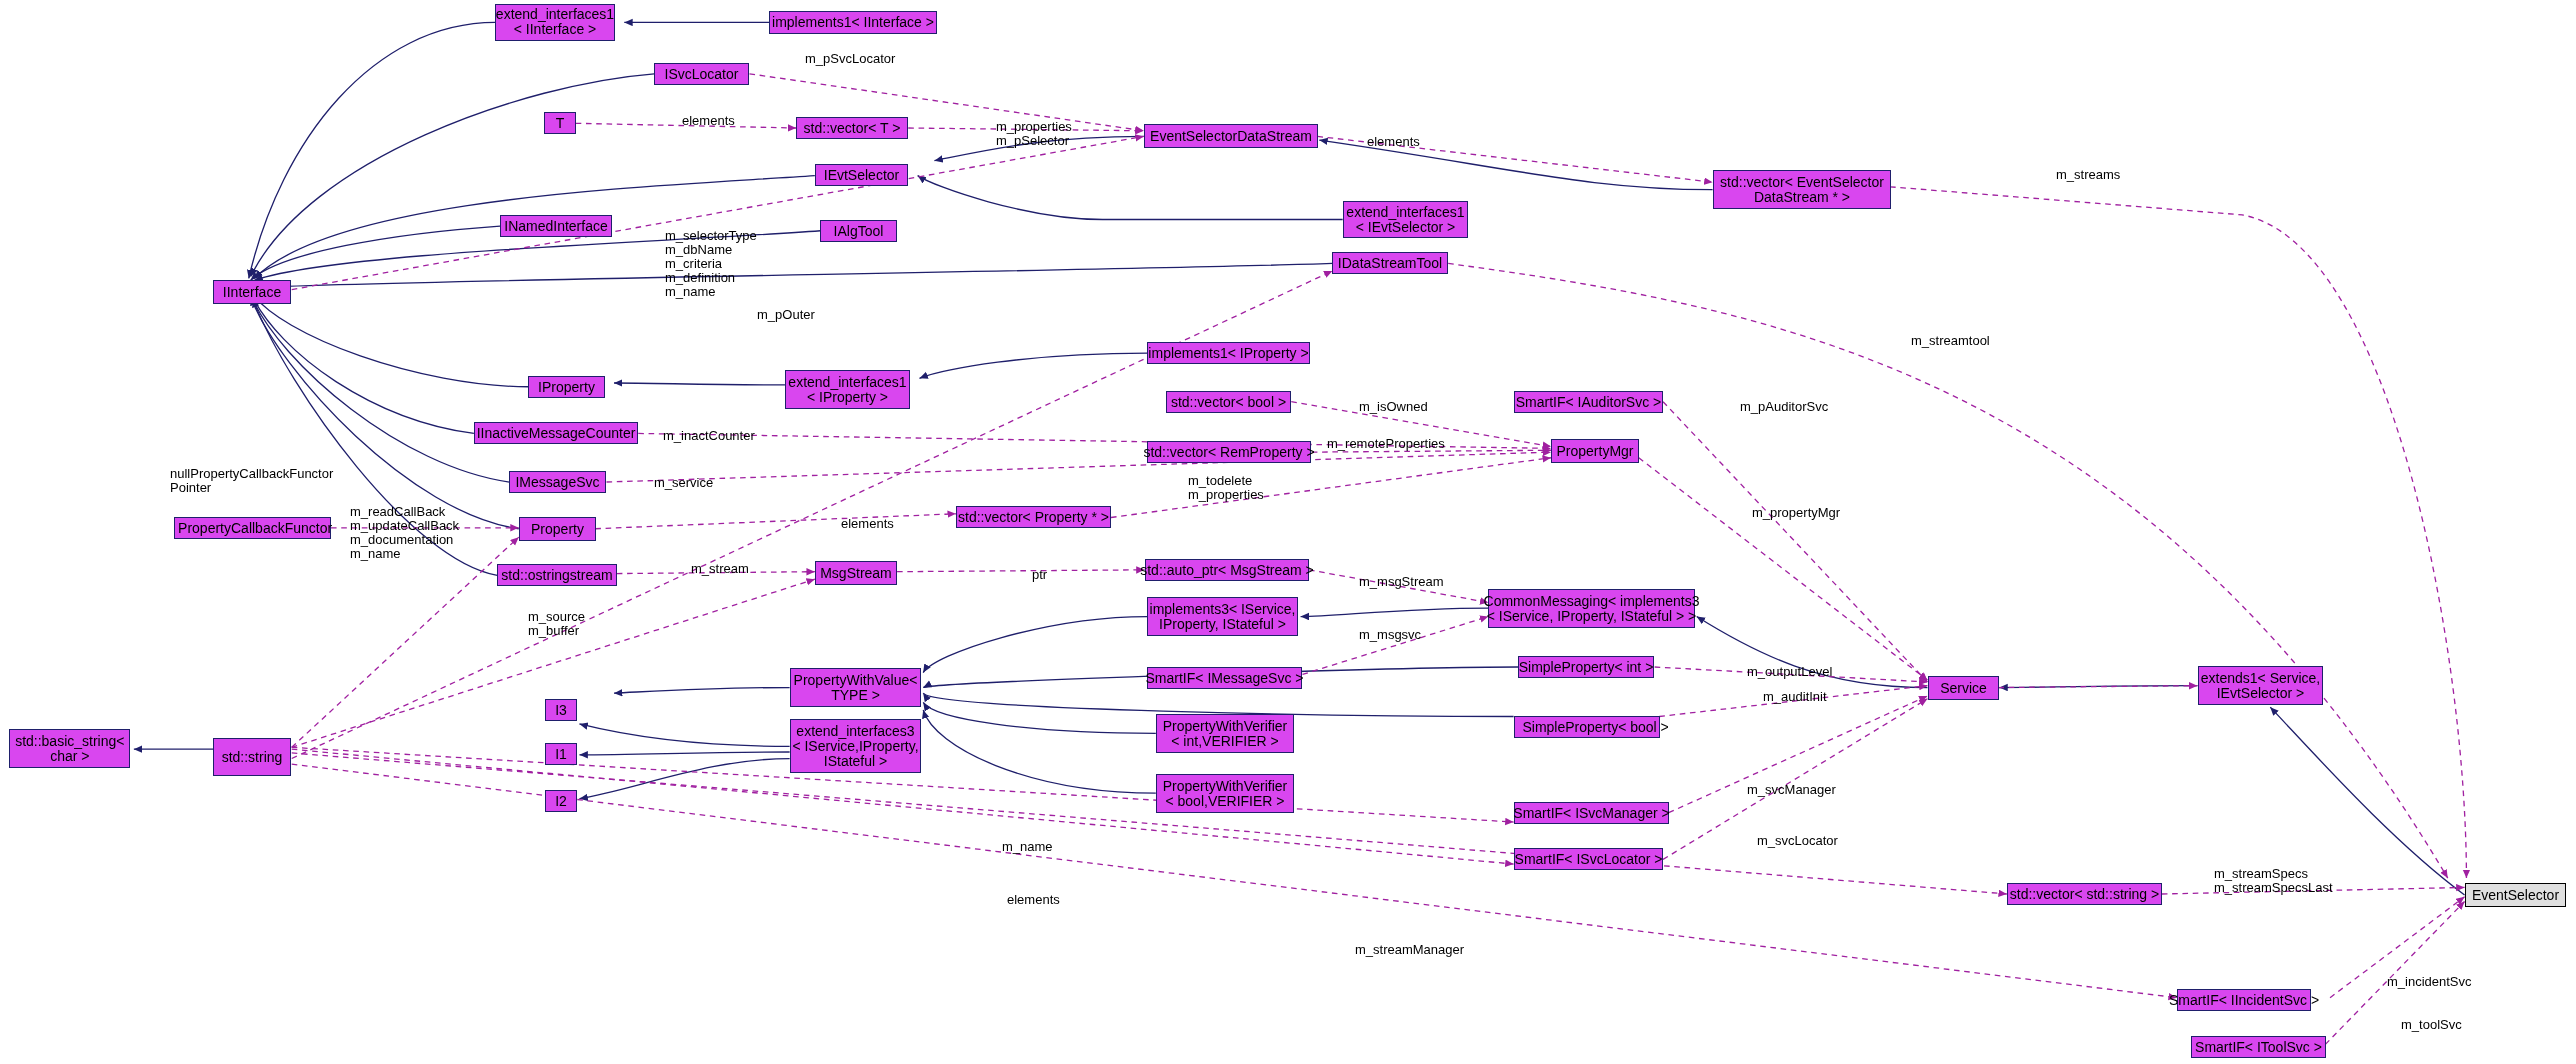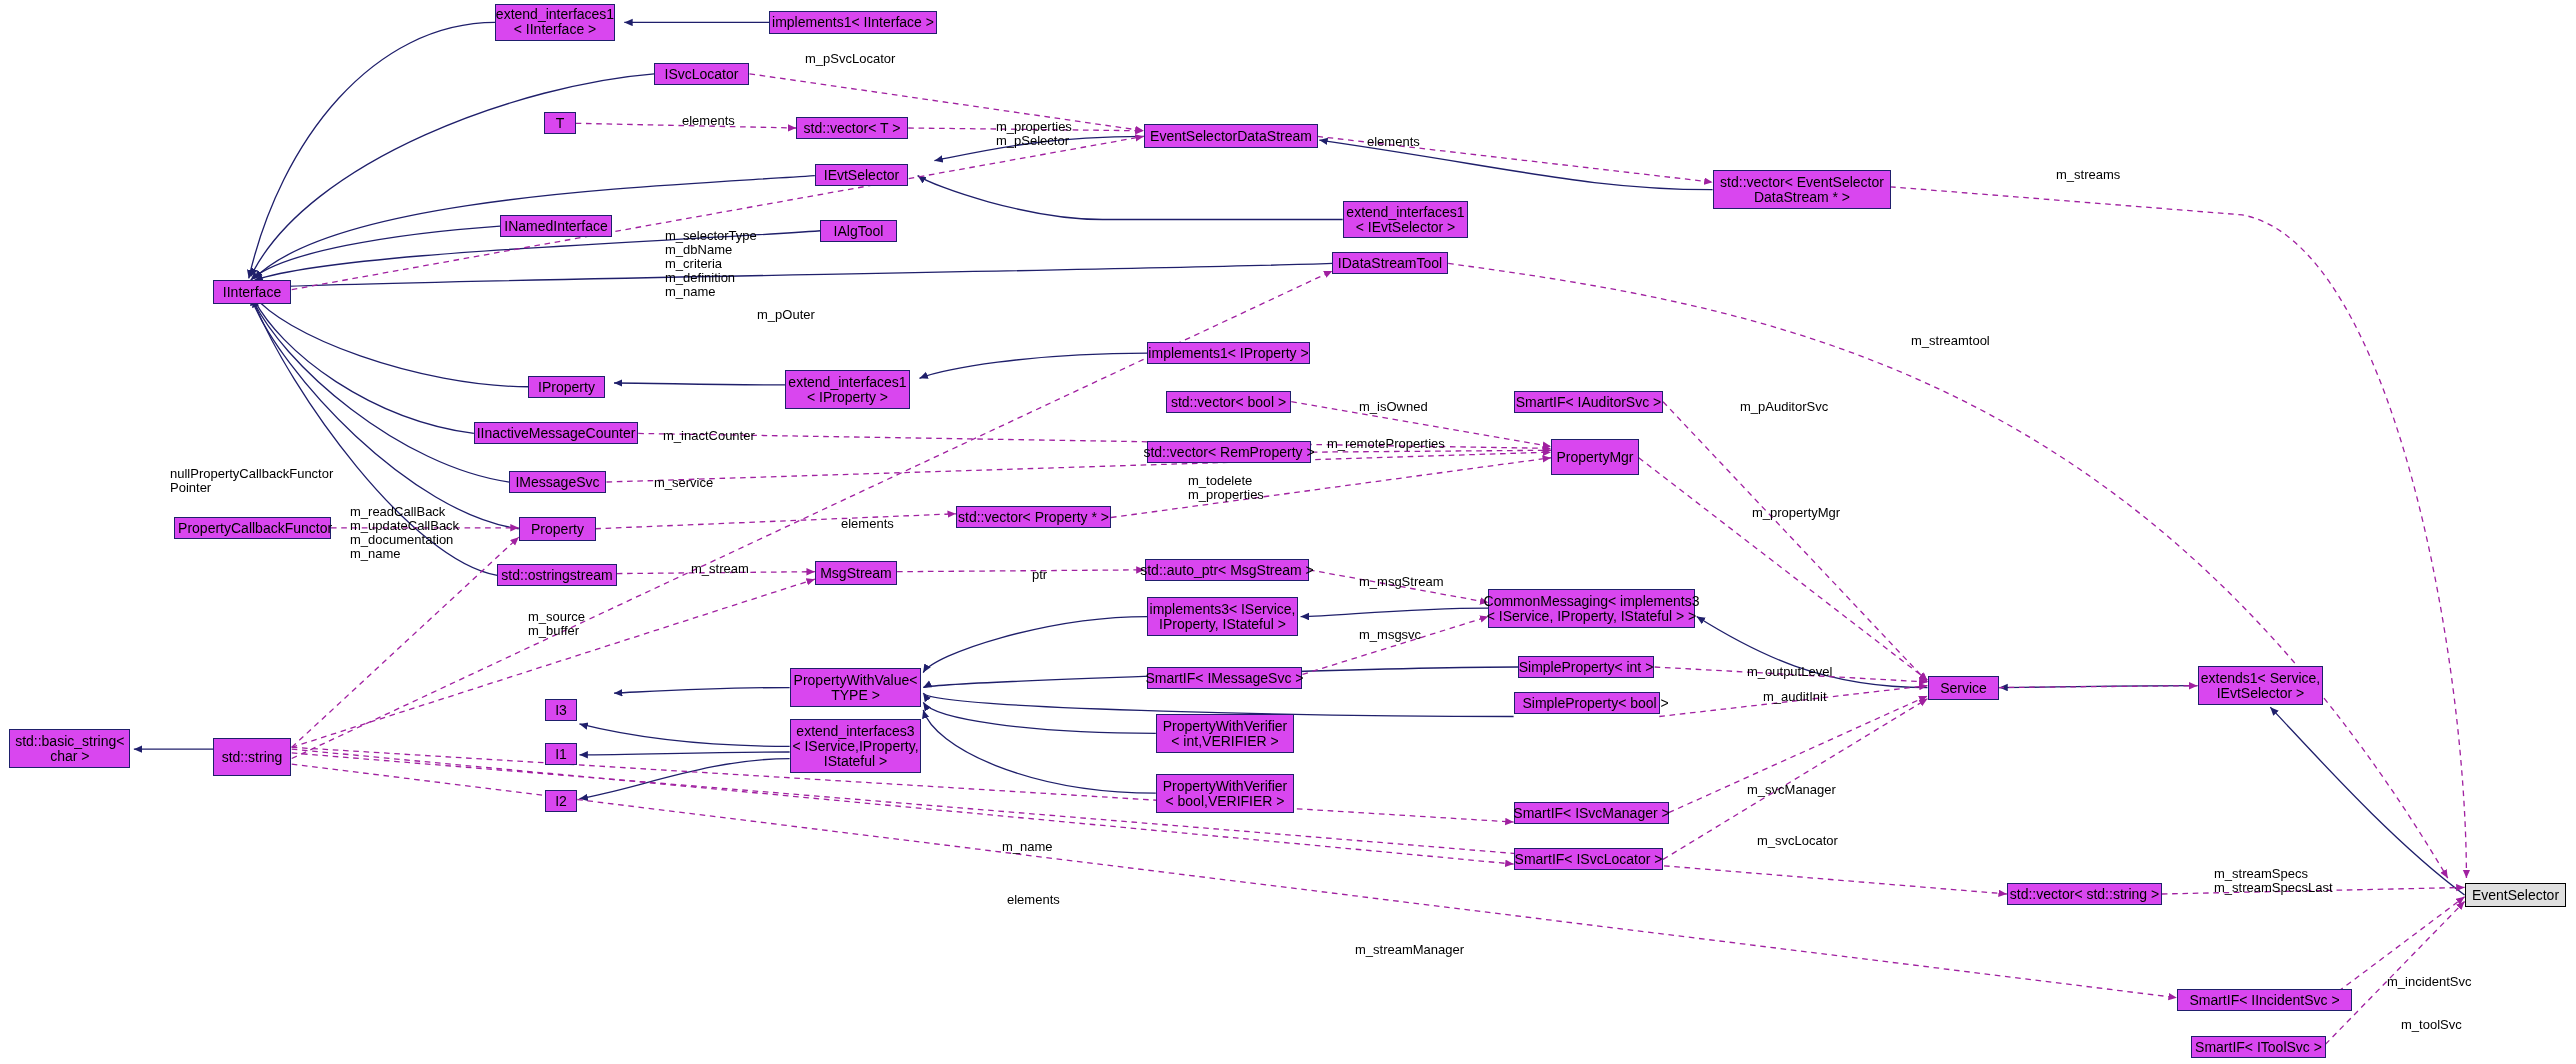--- a/index.html
+++ b/index.html
@@ -161,58 +161,58 @@
     <div class="node" style="left: 1332px; top: 252px; width: 116px; height: 22.4px;">IDataStreamTool</div>
     <div class="node" style="left: 213px; top: 280px; width: 78px; height: 24px;">IInterface</div>
     <div class="node" style="left: 1147px; top: 342px; width: 163px; height: 22.4px;">implements1&lt; IProperty &gt;</div>
     <div class="node" style="left: 528px; top: 376px; width: 77px; height: 22.4px;">IProperty</div>
     <div class="node" style="left: 785px; top: 370px; width: 125px; height: 39px;">extend_interfaces1
 &lt; IProperty &gt;</div>
     <div class="node" style="left: 1166px; top: 391px; width: 125px; height: 22.4px;">std::vector&lt; bool &gt;</div>
     <div class="node" style="left: 1514px; top: 391px; width: 149px; height: 22.4px;">SmartIF&lt; IAuditorSvc &gt;</div>
     <div class="node" style="left: 474px; top: 422px; width: 164px; height: 22.4px;">IInactiveMessageCounter</div>
     <div class="node" style="left: 1147px; top: 441px; width: 164px; height: 22.4px;">std::vector&lt; RemProperty &gt;</div>
-    <div class="node" style="left: 1551px; top: 439px; width: 88px; height: 36px;">PropertyMgr</div>
+    <div class="node" style="left: 1551px; top: 439px; width: 88px; height: 24px;">PropertyMgr</div>
     <div class="node" style="left: 509px; top: 471px; width: 97px; height: 22.4px;">IMessageSvc</div>
     <div class="node" style="left: 174px; top: 517px; width: 157px; height: 22.4px; padding-left: 8px;">PropertyCallbackFunctor</div>
     <div class="node" style="left: 519px; top: 517px; width: 77px; height: 24px;">Property</div>
     <div class="node" style="left: 956px; top: 506px; width: 155px; height: 22.4px;">std::vector&lt; Property * &gt;</div>
     <div class="node" style="left: 497px; top: 564px; width: 120px; height: 22.4px;">std::ostringstream</div>
     <div class="node" style="left: 815px; top: 561px; width: 82px; height: 24px;">MsgStream</div>
     <div class="node" style="left: 1145px; top: 559px; width: 164px; height: 22.4px;">std::auto_ptr&lt; MsgStream &gt;</div>
     <div class="node" style="left: 1488px; top: 589px; width: 207px; height: 39px;">CommonMessaging&lt; implements3
 &lt; IService, IProperty, IStateful &gt; &gt;</div>
     <div class="node" style="left: 1147px; top: 597px; width: 151px; height: 39px;">implements3&lt; IService,
 IProperty, IStateful &gt;</div>
     <div class="node" style="left: 790px; top: 668px; width: 131px; height: 39px;">PropertyWithValue&lt;
 TYPE &gt;</div>
     <div class="node" style="left: 1147px; top: 667px; width: 155px; height: 22.4px;">SmartIF&lt; IMessageSvc &gt;</div>
     <div class="node" style="left: 1518px; top: 656px; width: 136px; height: 22.4px;">SimpleProperty&lt; int &gt;</div>
     <div class="node" style="left: 1928px; top: 676px; width: 71px; height: 24px;">Service</div>
     <div class="node" style="left: 2198px; top: 666px; width: 125px; height: 39px;">extends1&lt; Service,
 IEvtSelector &gt;</div>
     <div class="node" style="left: 545px; top: 699px; width: 32px; height: 22.4px;">I3</div>
-    <div class="node" style="left: 1514px; top: 692px; width: 146px; height: 22.4px; padding-left: 20px;">SimpleProperty&lt; bool &gt;</div>
+    <div class="node" style="left: 1514px; top: 716px; width: 146px; height: 22.4px; padding-left: 20px;">SimpleProperty&lt; bool &gt;</div>
     <div class="node" style="left: 1156px; top: 714px; width: 138px; height: 39px;">PropertyWithVerifier
 &lt; int,VERIFIER &gt;</div>
     <div class="node" style="left: 790px; top: 719px; width: 131px; height: 54px;">extend_interfaces3
 &lt; IService,IProperty,
 IStateful &gt;</div>
     <div class="node" style="left: 545px; top: 743px; width: 32px; height: 22.4px;">I1</div>
     <div class="node" style="left: 1156px; top: 774px; width: 138px; height: 39px;">PropertyWithVerifier
 &lt; bool,VERIFIER &gt;</div>
     <div class="node" style="left: 545px; top: 790px; width: 32px; height: 22.4px;">I2</div>
     <div class="node" style="left: 1514px; top: 802px; width: 155px; height: 22.4px;">SmartIF&lt; ISvcManager &gt;</div>
     <div class="node" style="left: 9.3px; top: 729px; width: 121px; height: 39px;">std::basic_string&lt;
 char &gt;</div>
     <div class="node" style="left: 213px; top: 738px; width: 78px; height: 38px;">std::string</div>
     <div class="node" style="left: 1514px; top: 848px; width: 149px; height: 22.4px;">SmartIF&lt; ISvcLocator &gt;</div>
     <div class="node" style="left: 2007px; top: 883px; width: 155px; height: 22.4px;">std::vector&lt; std::string &gt;</div>
     <div class="node highlight" style="left: 2465px; top: 883px; width: 101px; height: 24px;">EventSelector</div>
-    <div class="node" style="left: 2177px; top: 989px; width: 175px; height: 22.4px;">SmartIF&lt; IIncidentSvc &gt;</div>
+    <div class="node" style="left: 2177px; top: 989px; width: 134px; height: 22.4px;">SmartIF&lt; IIncidentSvc &gt;</div>
     <div class="node" style="left: 2191px; top: 1036px; width: 135px; height: 22.4px;">SmartIF&lt; IToolSvc &gt;</div>
     <div class="elabel left" style="left: 805px; top: 52px;">m_pSvcLocator</div>
     <div class="elabel left" style="left: 682px; top: 114px;">elements</div>
     <div class="elabel left" style="left: 996px; top: 120px;">m_properties
 m_pSelector</div>
     <div class="elabel left" style="left: 1367px; top: 135px;">elements</div>
     <div class="elabel left" style="left: 2056px; top: 168px;">m_streams</div>
     <div class="elabel left" style="left: 665px; top: 229px;">m_selectorType
 m_dbName
 m_criteria

